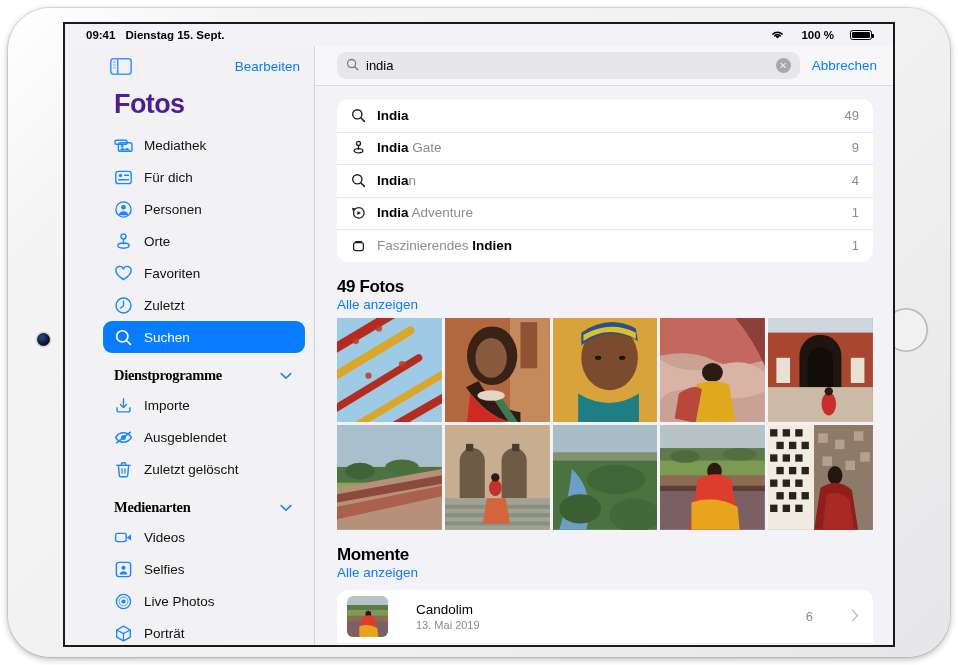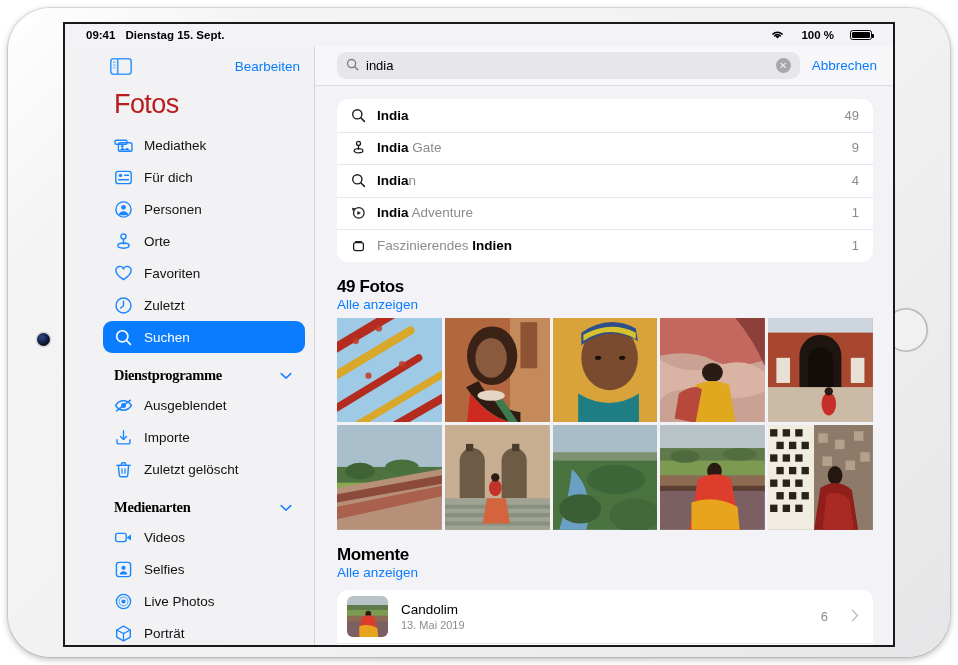--- a/index.html
+++ b/index.html
@@ -74,22 +74,22 @@
     overflow: hidden;
     padding-left: 29px;
   }
   #sidebar-toolbar {
     height: 40px; display: flex; align-items: center; justify-content: space-between;
     padding: 0 14px 0 16px;
   }
   #sidebar-toggle { width: 22px; height: 17px; }
   #edit-button { color: #0a7cff; font-size: 13.5px; }
   #sidebar-title {
-    font-size: 27px; font-weight: normal; letter-spacing: -0.6px;
-    padding: 3px 0 9px 20px; color: #b91c1c;
+    font-size: 27px; font-weight: bold; letter-spacing: -0.6px;
+    padding: 3px 0 9px 20px; color: #4c1d95;
   }
   .side-item {
     display: flex; align-items: center; gap: 11px;
     height: 32px; margin: 0 9px; padding: 0 11px;
     border-radius: 9px; font-size: 13.5px; color: #111;
   }
   .side-item.selected { background: #0a7cff; color: #fff; }
   .side-ico { width: 19px; height: 19px; flex: none; display:flex; align-items:center; justify-content:center; }
   .side-ico svg { display:block; }
   .group-head {
@@ -139,21 +139,21 @@
   .sec-link { font-size: 13.5px; color:#0a7cff; }
 
   #photo-grid {
     margin: 0 20px 0 22px;
     display: grid; grid-template-columns: repeat(5, 1fr); gap: 3px;
   }
   .cell { position: relative; aspect-ratio: 1/1; overflow: hidden; background:#ccc; }
   .cell svg { position:absolute; inset:0; width:100%; height:100%; display:block; }
 
   .moment-row {
-    display:flex; align-items:center; gap: 13px; height: 53px; padding: 0 14px 0 10px;
+    display:flex; align-items:center; gap: 28px; height: 53px; padding: 0 14px 0 10px;
   }
   .moment-row + .moment-row { box-shadow: inset 0 1px 0 #e7e7ea; }
   .m-thumb { width: 41px; height: 41px; border-radius: 6px; overflow:hidden; flex:none; position:relative; }
   .m-thumb svg { position:absolute; inset:0; width:100%; height:100%; }
   .m-texts { flex:1; }
   .m-title { font-size: 13.5px; color:#000; }
   .m-date { font-size: 11px; color:#8b8b90; margin-top: 2px; }
   .m-count { font-size: 13px; color:#8b8b90; margin-right: 10px; }
   .chev { color:#bdbdc2; font-size: 14px; }
 </style>
@@ -279,36 +279,36 @@
         <span>
           <svg width="12" height="8" viewBox="0 0 12 8">
               <path d="M1.2 1.6 6 6.2l4.8-4.6" fill="none" stroke="#1a86ff" stroke-width="1.6" stroke-linecap="round" stroke-linejoin="round"></path>
             </svg>
         </span>
       </div>
       <div>
         <div class="side-item">
           <span class="side-ico">
             <svg width="19" height="19" viewBox="0 0 19 19">
+                <path d="M3 11.2v3.1a1.6 1.6 0 0 0 1.6 1.6h9.8a1.6 1.6 0 0 0 1.6-1.6v-3.1" fill="none" stroke="#1a86ff" stroke-width="1.4"></path>
+                <line x1="9.5" y1="2.8" x2="9.5" y2="11.4" stroke="#1a86ff" stroke-width="1.4" stroke-linecap="round"></line>
+                <path d="M6.5 8.6 9.5 11.6 12.5 8.6" fill="none" stroke="#1a86ff" stroke-width="1.4" stroke-linecap="round" stroke-linejoin="round"></path>
+              </svg>
+          </span>
+          <span>Importe</span>
+        </div>
+        <div class="side-item">
+          <span class="side-ico">
+            <svg width="19" height="19" viewBox="0 0 19 19">
                 <path d="M1.6 9.5S4.6 4.8 9.5 4.8 17.4 9.5 17.4 9.5 14.4 14.2 9.5 14.2 1.6 9.5 1.6 9.5z" fill="none" stroke="#1a86ff" stroke-width="1.4"></path>
                 <circle cx="9.5" cy="9.5" r="2.5" fill="#1a86ff"></circle>
                 <line x1="2.6" y1="14.8" x2="16.4" y2="4.2" stroke="#1a86ff" stroke-width="1.5" stroke-linecap="round"></line>
               </svg>
           </span>
           <span>Ausgeblendet</span>
-        </div>
-        <div class="side-item">
-          <span class="side-ico">
-            <svg width="19" height="19" viewBox="0 0 19 19">
-                <path d="M3 11.2v3.1a1.6 1.6 0 0 0 1.6 1.6h9.8a1.6 1.6 0 0 0 1.6-1.6v-3.1" fill="none" stroke="#1a86ff" stroke-width="1.4"></path>
-                <line x1="9.5" y1="2.8" x2="9.5" y2="11.4" stroke="#1a86ff" stroke-width="1.4" stroke-linecap="round"></line>
-                <path d="M6.5 8.6 9.5 11.6 12.5 8.6" fill="none" stroke="#1a86ff" stroke-width="1.4" stroke-linecap="round" stroke-linejoin="round"></path>
-              </svg>
-          </span>
-          <span>Importe</span>
         </div>
         <div class="side-item">
           <span class="side-ico">
             <svg width="19" height="19" viewBox="0 0 19 19">
                 <path d="M4.4 5.4h10.2l-.9 10a1.6 1.6 0 0 1-1.6 1.4H6.9a1.6 1.6 0 0 1-1.6-1.4z" fill="none" stroke="#1a86ff" stroke-width="1.4"></path>
                 <line x1="2.8" y1="5.4" x2="16.2" y2="5.4" stroke="#1a86ff" stroke-width="1.4" stroke-linecap="round"></line>
                 <path d="M7.4 5.4V3.7a1 1 0 0 1 1-1h2.2a1 1 0 0 1 1 1v1.7" fill="none" stroke="#1a86ff" stroke-width="1.4"></path>
                 <line x1="7.9" y1="8.2" x2="8.1" y2="13.8" stroke="#1a86ff" stroke-width="1.2"></line>
                 <line x1="11.1" y1="8.2" x2="10.9" y2="13.8" stroke="#1a86ff" stroke-width="1.2"></line>
               </svg>

